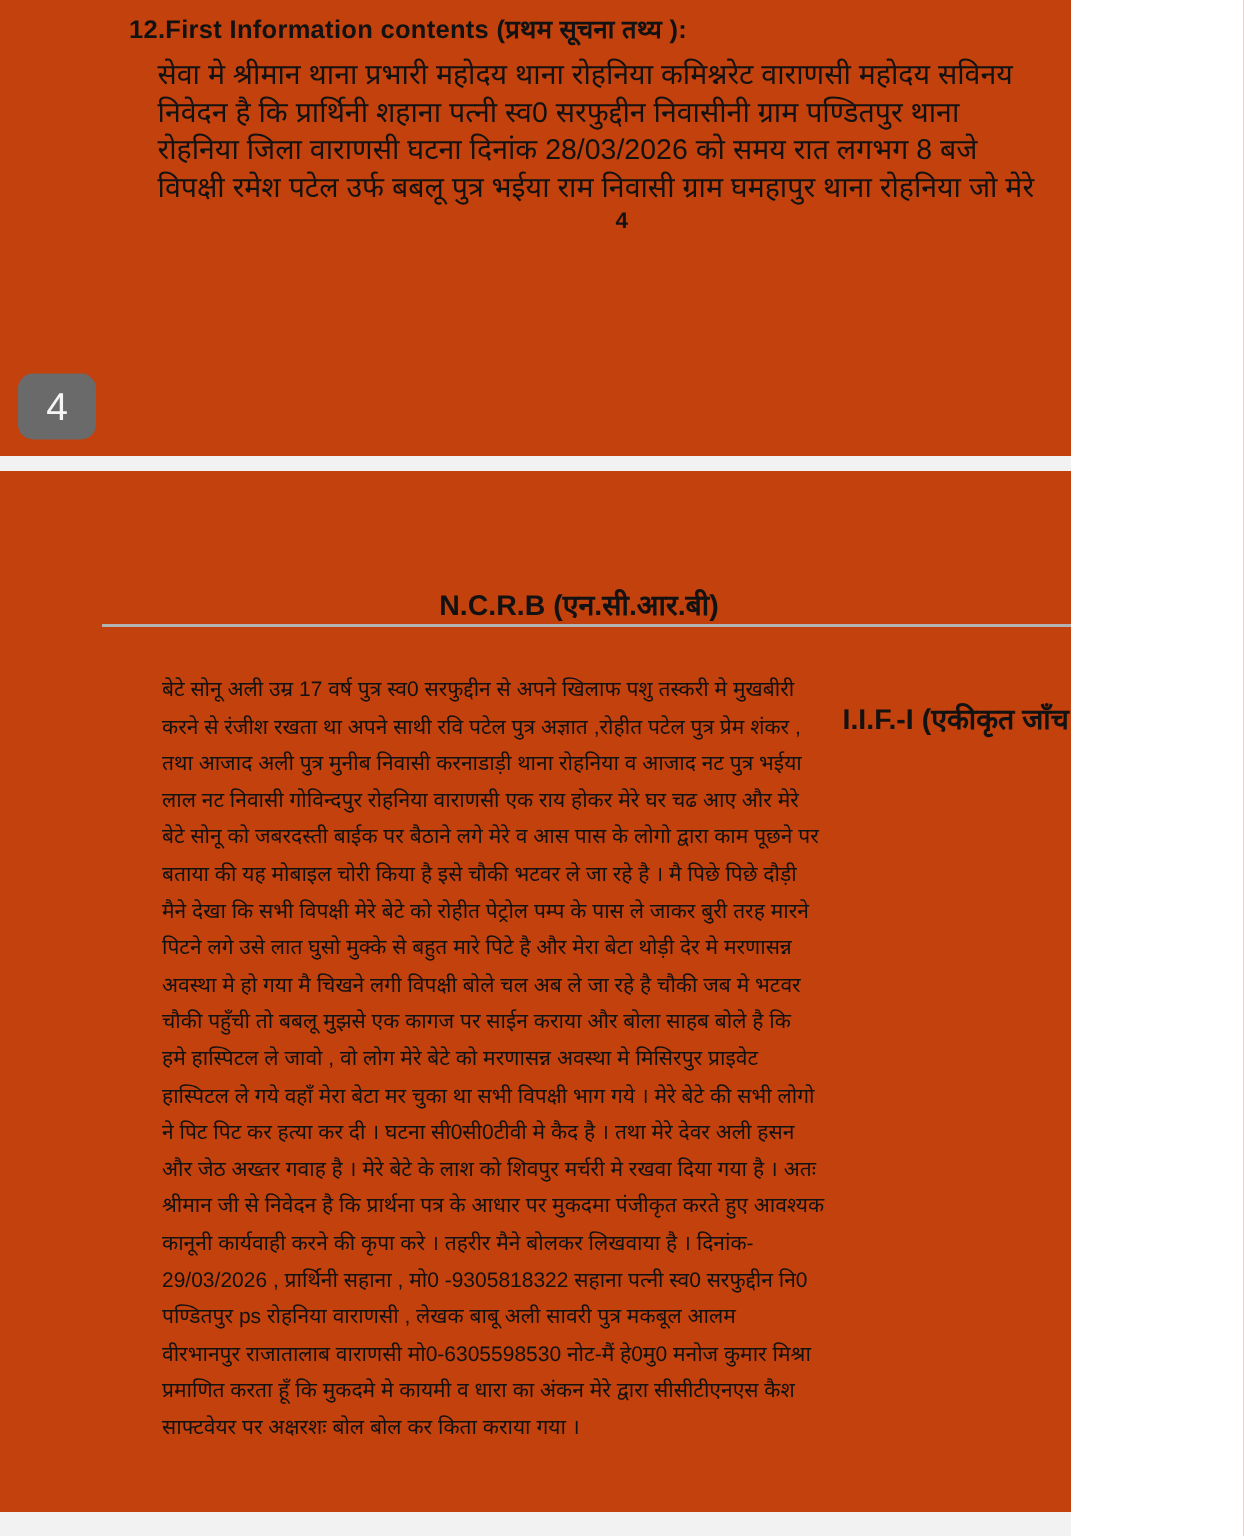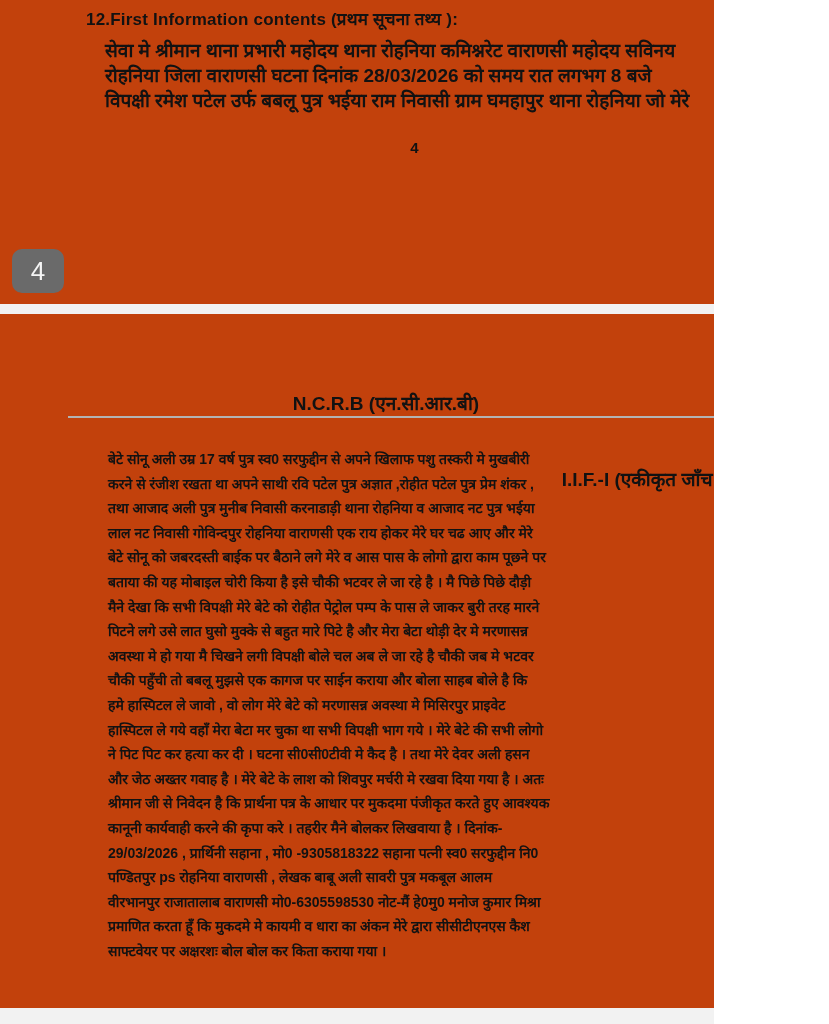--- a/index.html
+++ b/index.html
@@ -89,31 +89,32 @@
     white-space: nowrap;
     margin-top: 44px;
   }
   .p2-body {
     position: absolute;
     left: 108px; top: 447px;
     width: 660px;
     font-size: 14px;
     line-height: 24.6px;
   }
-  .text-line { white-space: nowrap; font-weight: bold; }
+  .text-line { white-space: nowrap; }
 </style>
 </head>
 <body>
 
 <div class="canvas">
 
   <div class="p1-heading">12.First Information contents (प्रथम सूचना तथ्य ):</div>
 
   <div class="p1-body">
     <div class="text-line">सेवा मे श्रीमान थाना प्रभारी महोदय थाना रोहनिया कमिश्नरेट वाराणसी महोदय सविनय</div>
+    <div class="text-line">निवेदन है कि प्रार्थिनी शहाना पत्नी स्व0 सरफुद्दीन निवासीनी ग्राम पण्डितपुर थाना</div>
     <div class="text-line">रोहनिया जिला वाराणसी घटना दिनांक 28/03/2026 को समय रात लगभग 8 बजे</div>
     <div class="text-line">विपक्षी रमेश पटेल उर्फ बबलू पुत्र भईया राम निवासी ग्राम घमहापुर थाना रोहनिया जो मेरे</div>
   </div>
 
   <div class="p1-pagenum">4</div>
 
   <div class="page-badge">4</div>
 
   <div class="page-break-band"></div>
 

